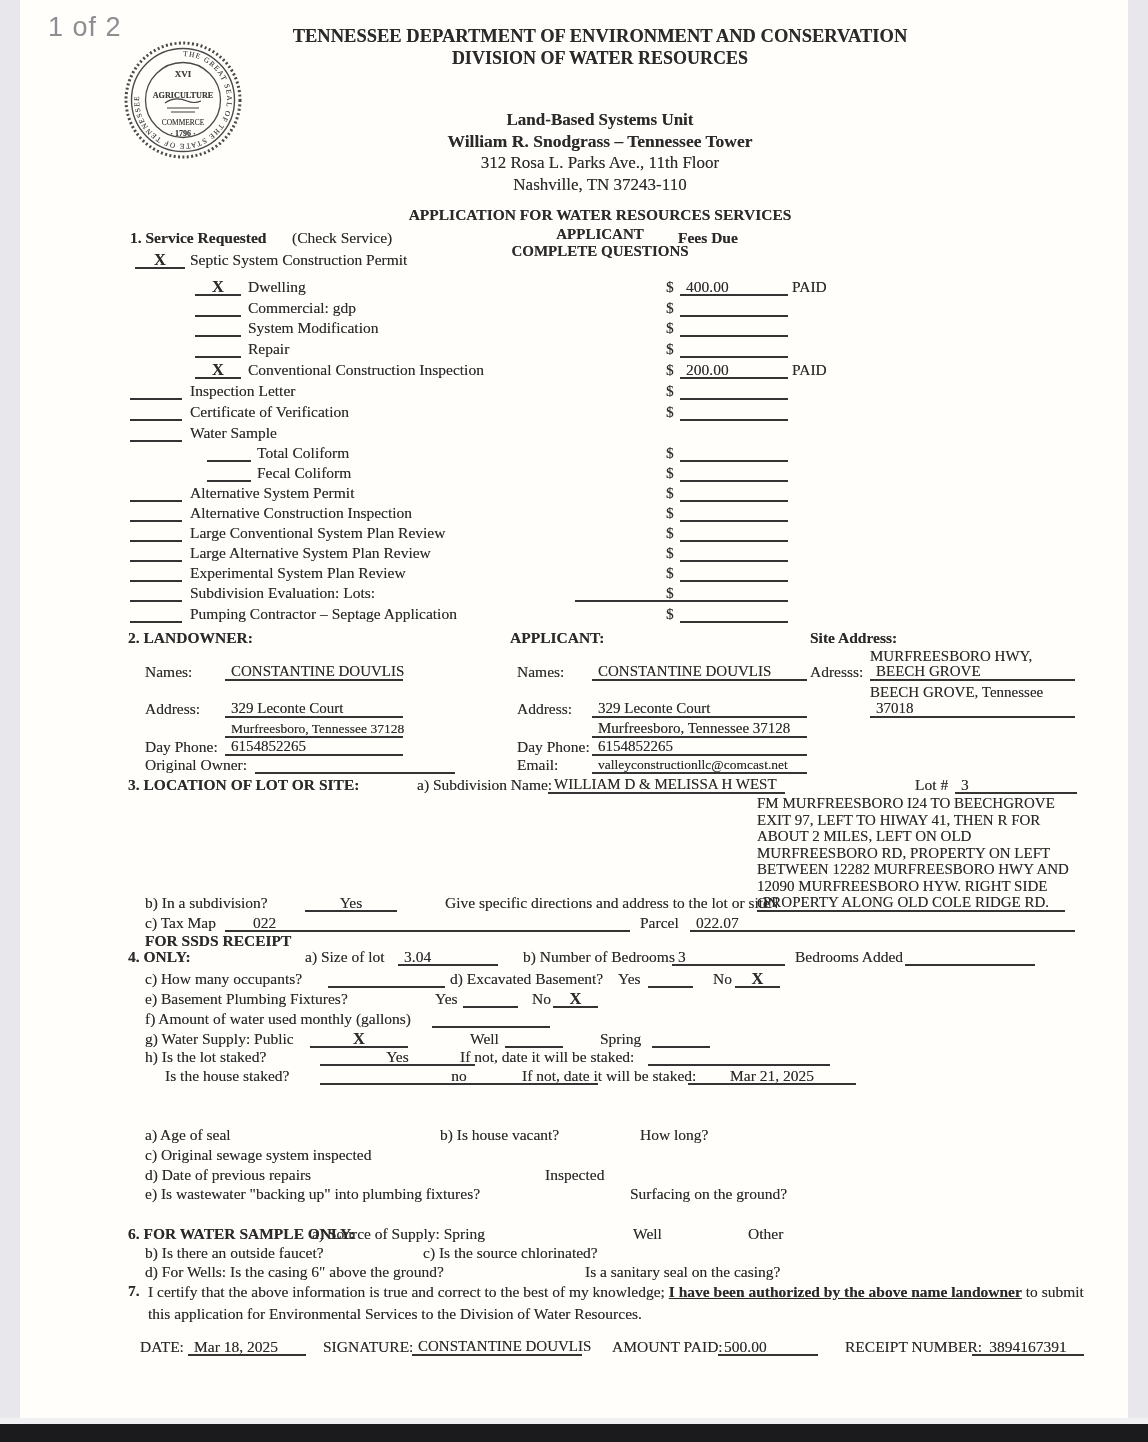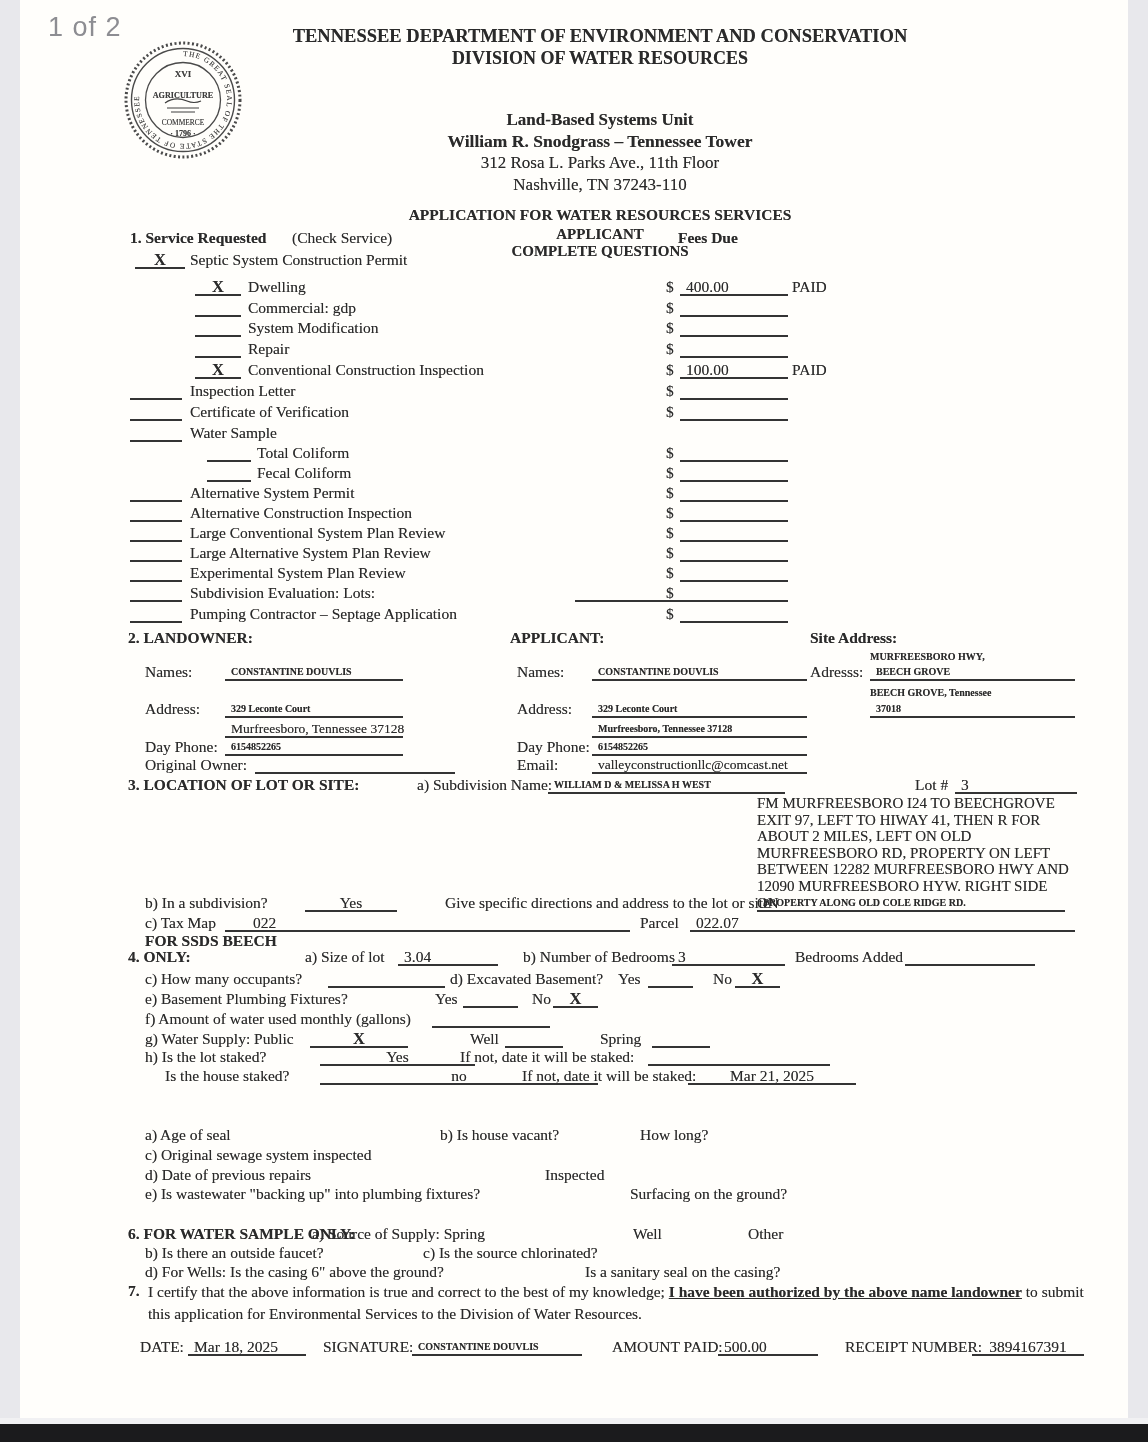--- a/index.html
+++ b/index.html
@@ -31,21 +31,21 @@
 
   .seal { position:absolute; left:103px; top:40px; width:120px; height:120px; }
 
   .r { position:absolute; left:0; width:1108px; height:20px; font-size:15.5px;
        line-height:19px; white-space:nowrap; }
   .r > span { position:absolute; top:0; }
   .b  { font-weight:bold; }
   .ul { border-bottom:2px solid #343434; height:19px; text-align:center; }
   .ull{ text-align:left; padding-left:6px; }
   .chk{ text-align:center; font-weight:bold; font-size:16.5px; }
-  .val{ font-size:10px;font-weight:bold; }
+  .val{ font-size:15px; }
   .sm { font-size:13.5px; }
   .thin { border-bottom:1.5px solid #9a9a9a; height:19px; }
 
   .dirs { position:absolute; left:737px; top:795px; width:312px;
           font-size:15px; line-height:16.6px; }
   .cert { position:absolute; left:128px; top:1281px; width:940px;
           font-size:15.5px; line-height:22px; white-space:normal; }
   .certb{ font-weight:bold; text-decoration:underline; }
 </style>
 </head>
@@ -115,21 +115,21 @@
   <div class="r" style="top:339px">
     <span class="ul chk" style="left:175px;width:46px"></span>
     <span style="left:228px">Repair</span>
     <span style="left:646px">$</span>
     <span class="ul" style="left:660px;width:108px"></span>
   </div>
   <div class="r" style="top:360px">
     <span class="ul chk" style="left:175px;width:46px">X</span>
     <span style="left:228px">Conventional Construction Inspection</span>
     <span style="left:646px">$</span>
-    <span class="ul ull" style="left:660px;width:108px">100.00</span>
+    <span class="ul ull" style="left:660px;width:108px">200.00</span>
     <span style="left:772px">PAID</span>
   </div>
   <div class="r" style="top:381px">
     <span class="ul chk" style="left:110px;width:52px"></span>
     <span style="left:170px">Inspection Letter</span>
     <span style="left:646px">$</span>
     <span class="ul" style="left:660px;width:108px"></span>
   </div>
   <div class="r" style="top:402px">
     <span class="ul chk" style="left:110px;width:52px"></span>
@@ -261,21 +261,21 @@
     <span style="left:425px">Give specific directions and address to the lot or site</span>
     <span class="ul ull val" style="left:737px;width:308px">PROPERTY ALONG OLD COLE RIDGE RD.</span>
   </div>
   <div class="r" style="top:913px">
     <span style="left:125px">c) Tax Map</span>
     <span class="ul ull" style="left:205px;width:405px;padding-left:28px;text-align:left">022</span>
     <span style="left:620px">Parcel</span>
     <span class="ul ull" style="left:670px;width:385px">022.07</span>
   </div>
   <div class="r" style="top:931px">
-    <span class="b" style="left:125px">FOR SSDS BEECH</span>
+    <span class="b" style="left:125px">FOR SSDS RECEIPT</span>
   </div>
 
   <div class="r" style="top:947px">
     <span class="b" style="left:108px">4.  ONLY:</span>
     <span style="left:285px">a) Size of lot</span>
     <span class="ul ull" style="left:378px;width:100px">3.04</span>
     <span style="left:503px">b) Number of Bedrooms</span>
     <span class="ul ull" style="left:652px;width:113px">3</span>
     <span style="left:775px">Bedrooms Added</span>
     <span class="ul" style="left:885px;width:130px"></span>

